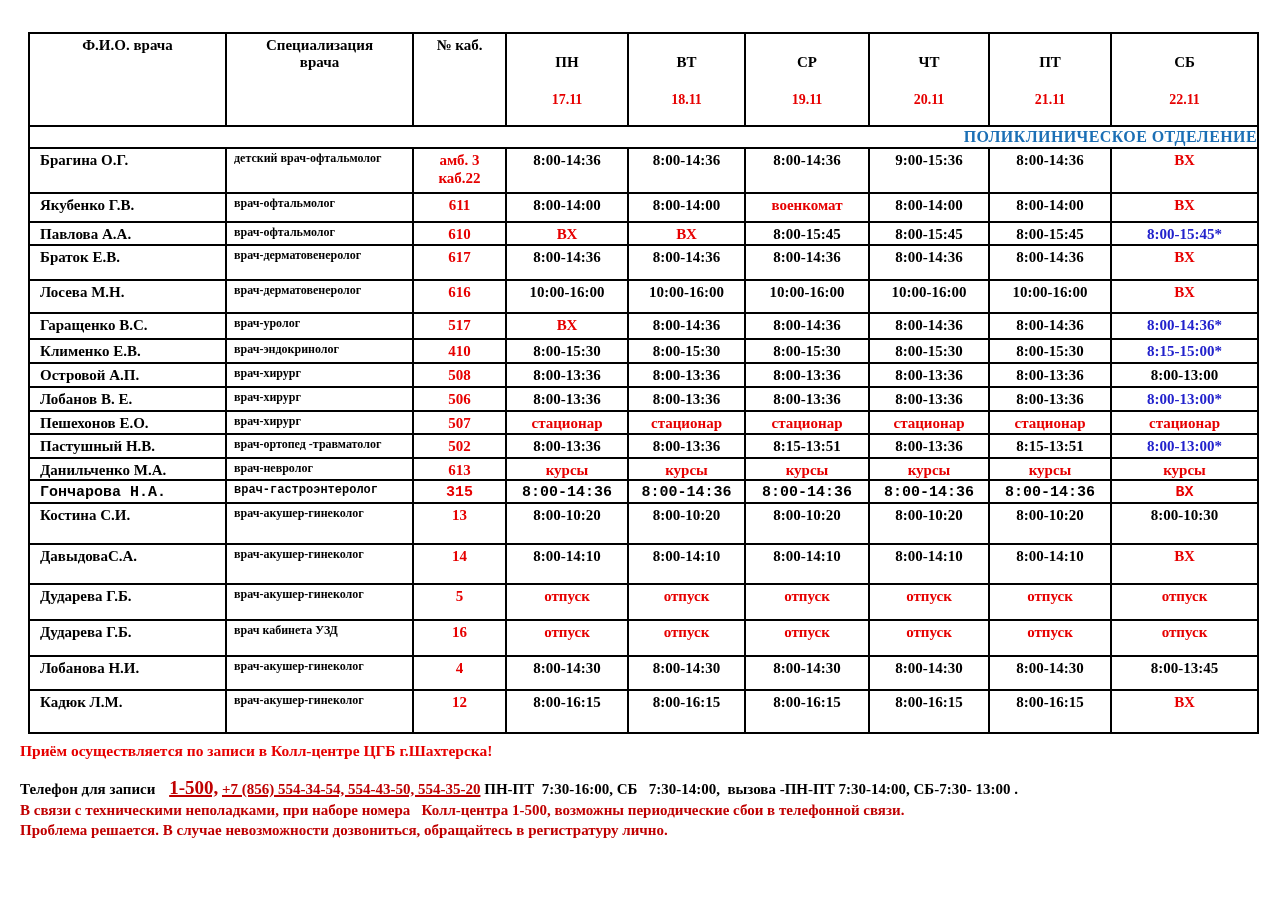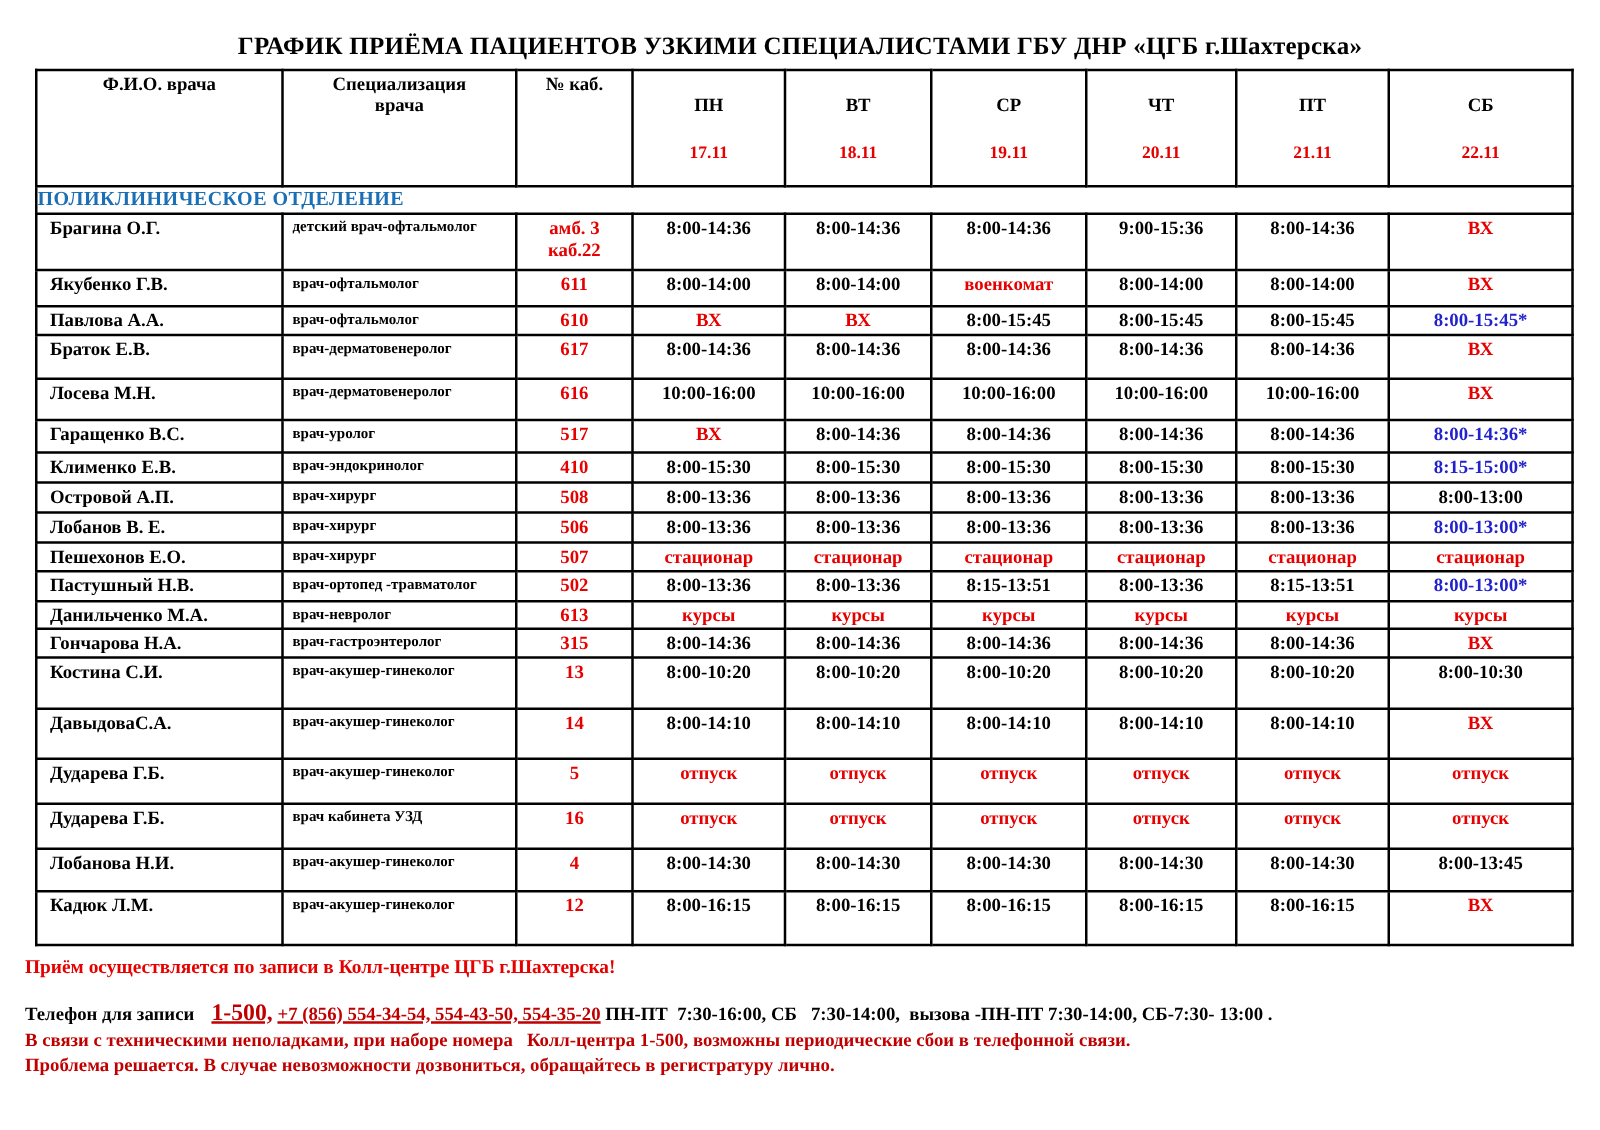--- a/index.html
+++ b/index.html
@@ -32,21 +32,21 @@
     border:2px solid #000;
     vertical-align:top;
     font-weight:bold;
     line-height:1.15;
     overflow:hidden;
   }
   th.h-cell{font-size:15px;text-align:center;padding-top:3px;white-space:pre-line;}
   .day-name{font-size:15px;color:#000;}
   .day-date{font-size:14px;color:var(--red-cell);margin-top:3px;}
   td.section-cell{
-    text-align:left;color:var(--blue-section);
+    text-align:right;color:var(--blue-section);
     font-size:16px;letter-spacing:.4px;padding:1px 0;
   }
   td.fio-cell{font-size:15px;padding:3px 2px 0 10px;text-align:left;}
   td.spec-cell{font-size:12px;padding:3px 2px 0 7px;text-align:left;}
   td.cab-cell{font-size:15px;text-align:center;color:var(--red-cell);white-space:pre-line;padding-top:3px;}
   td.time-cell{font-size:15px;text-align:center;padding-top:3px;}
   .c-black{color:#000;}
   .c-red{color:var(--red-cell);}
   .c-blue{color:var(--blue-time);}
   .footer{margin-left:20px;margin-top:8px;font-weight:bold;}
@@ -56,21 +56,20 @@
   .phone-short{color:var(--red-footer);font-size:19px;text-decoration:underline;text-decoration-thickness:2px;}
   .phone-numbers{color:var(--red-footer);text-decoration:underline;text-decoration-thickness:2px;}
   .phone-hours{color:#000;}
   .tech-note{color:var(--red-footer);font-size:15px;margin-top:3px;white-space:pre-wrap;}
 </style>
 </head>
 <body>
 
 <div class="page">
 
-  <div class="title">ГРАФИК ПРИЁМА ПАЦИЕНТОВ УЗКИМИ СПЕЦИАЛИСТАМИ ГБУ ДНР «ЦГБ г.Шахтерска»</div>
 
   <table class="schedule">
     <colgroup>
       <col style="width:197px">
         <col style="width:187px">
         <col style="width:93px">
       <col style="width:122px">
         <col style="width:117px">
         <col style="width:124px">
       <col style="width:120px">
@@ -239,21 +238,21 @@
           <td class="fio-cell">Данильченко М.А.</td>
           <td class="spec-cell">врач-невролог</td>
           <td class="cab-cell">613</td>
           <td class="time-cell c-red">курсы</td>
           <td class="time-cell c-red">курсы</td>
           <td class="time-cell c-red">курсы</td>
           <td class="time-cell c-red">курсы</td>
           <td class="time-cell c-red">курсы</td>
           <td class="time-cell c-red">курсы</td>
         </tr>
-        <tr style="height: 23px;">
+        <tr style="height: 23px; font-family: Liberation Mono, monospace;">
           <td class="fio-cell">Гончарова Н.А.</td>
           <td class="spec-cell">врач-гастроэнтеролог</td>
           <td class="cab-cell">315</td>
           <td class="time-cell c-black">8:00-14:36</td>
           <td class="time-cell c-black">8:00-14:36</td>
           <td class="time-cell c-black">8:00-14:36</td>
           <td class="time-cell c-black">8:00-14:36</td>
           <td class="time-cell c-black">8:00-14:36</td>
           <td class="time-cell c-red">ВХ</td>
         </tr>

